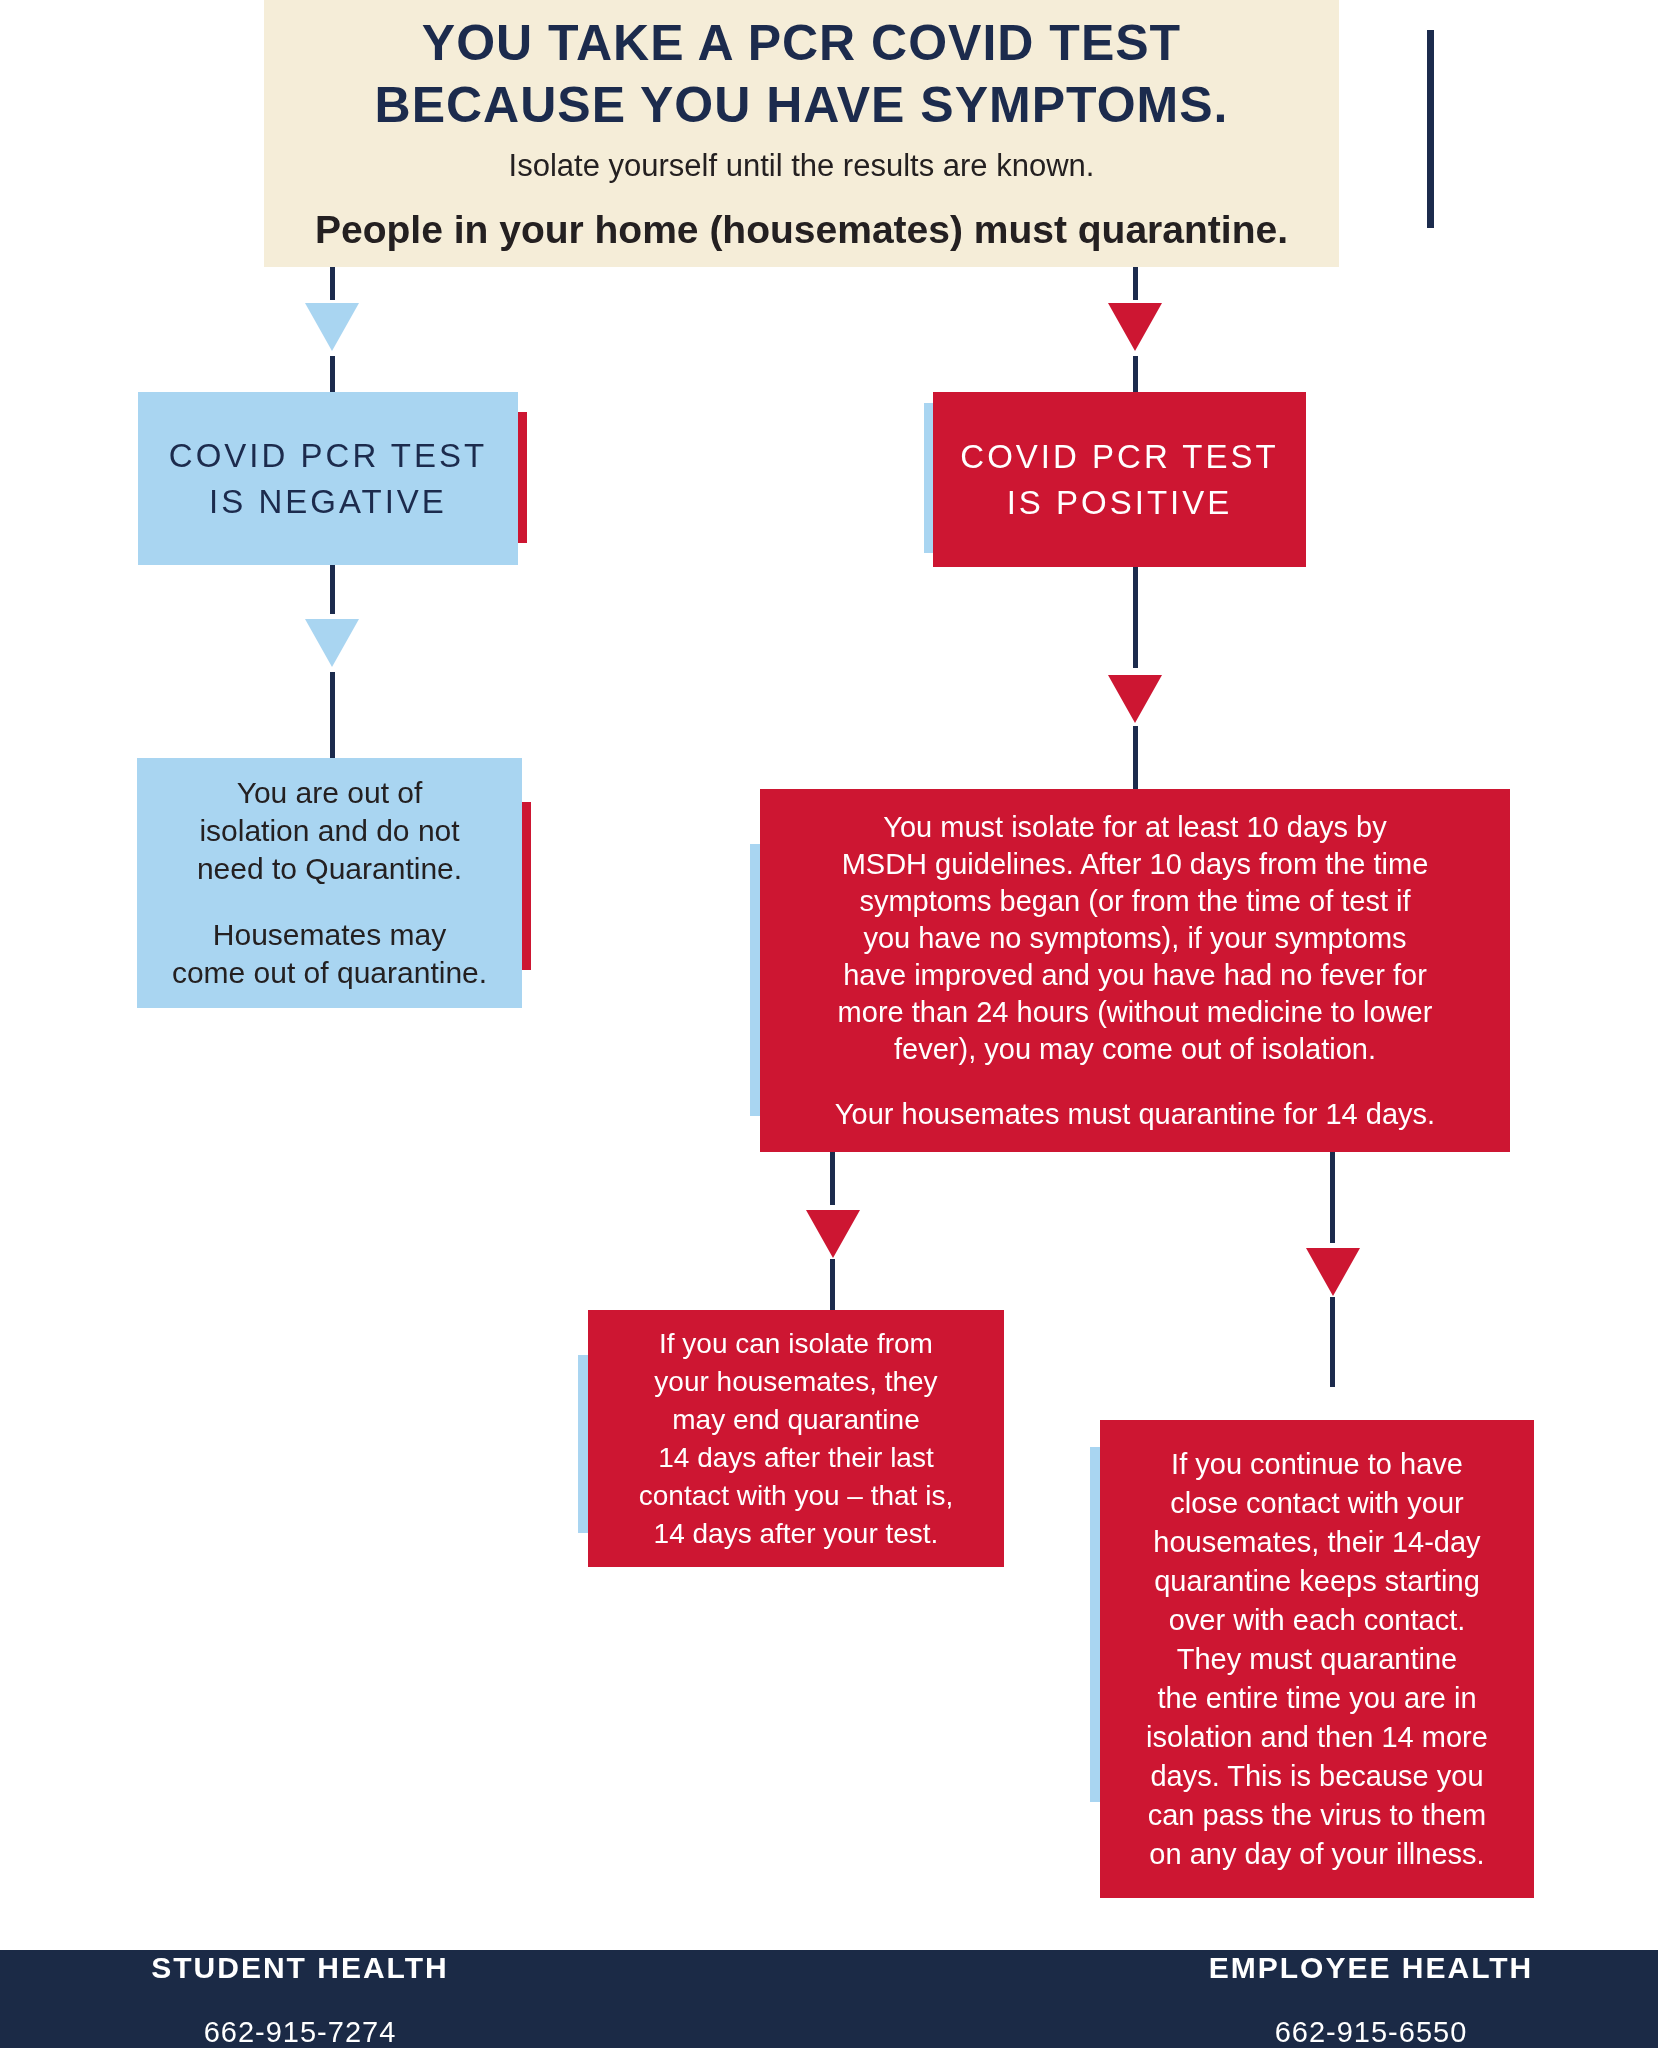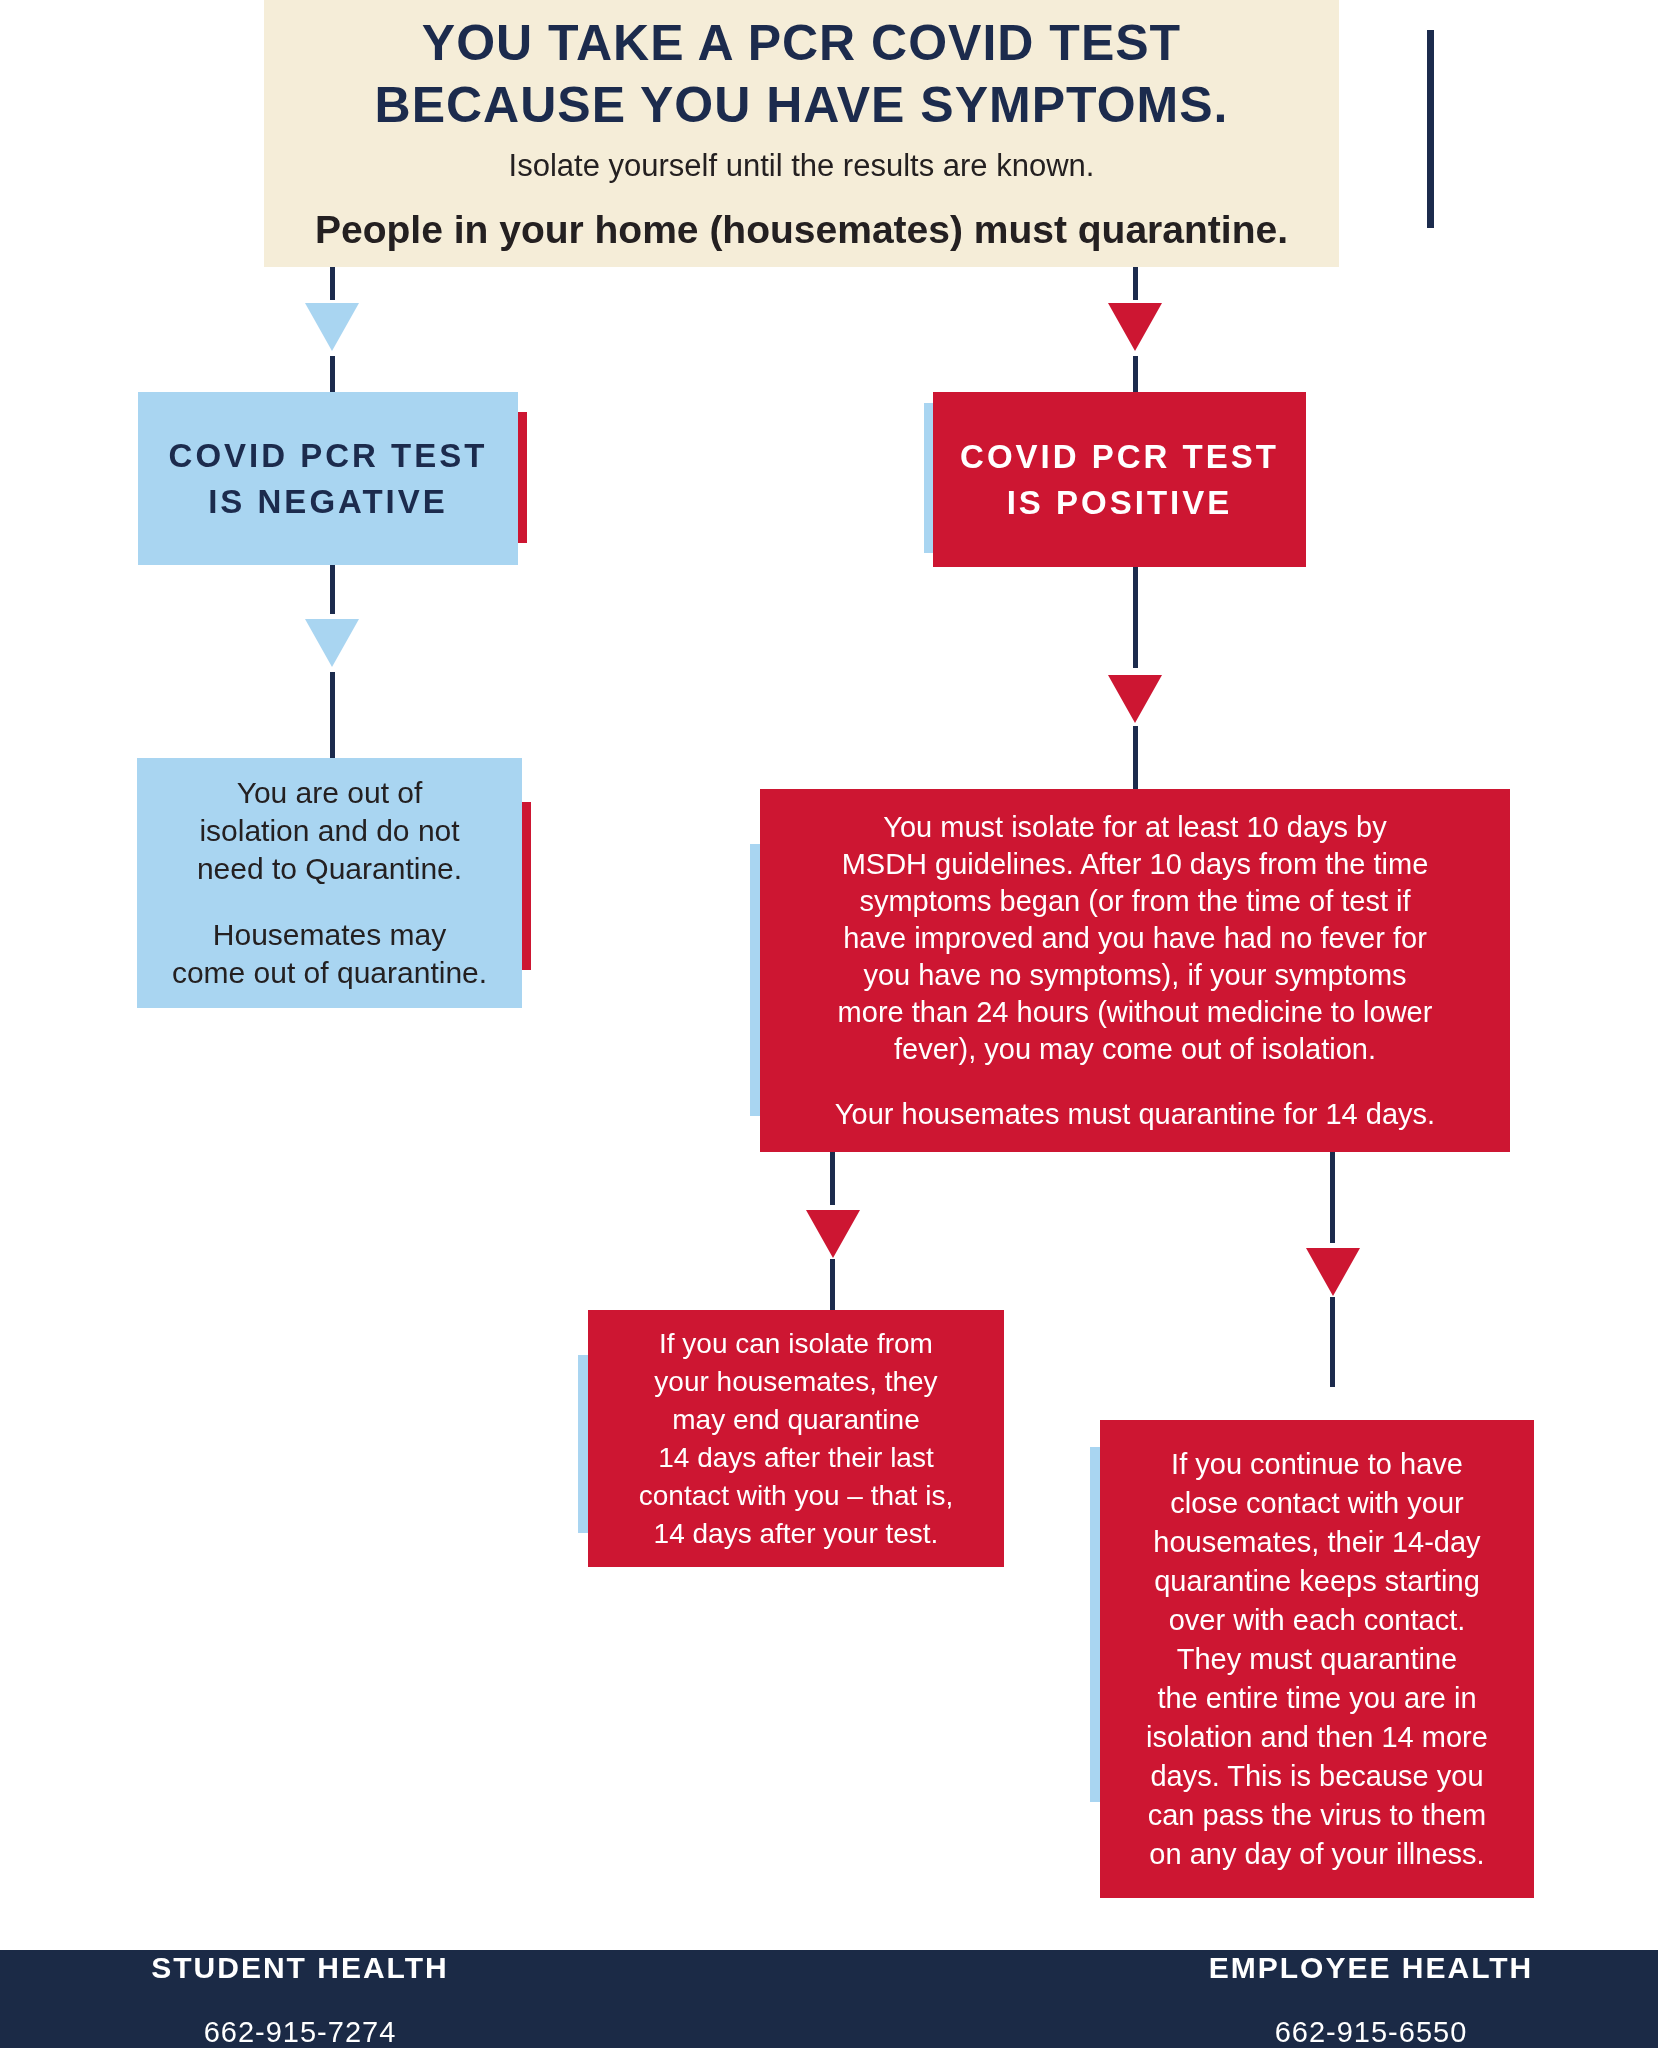--- a/index.html
+++ b/index.html
@@ -32,21 +32,21 @@
   }
   .header-title{
     font-size:50px;line-height:62px;font-weight:700;letter-spacing:1px;
     color:var(--navy);white-space:pre-line;margin:0;
   }
   .header-sub{font-size:31px;line-height:36px;color:var(--ink);margin:12px 0 0 0;}
   .header-sub-bold{font-size:39px;line-height:36px;color:var(--ink);font-weight:700;margin:28px 0 0 0;}
   
   .result-box{
     display:flex;align-items:center;justify-content:center;text-align:center;
-    font-weight:700;font-size:33px;line-height:46px;letter-spacing:3px;white-space:pre-line;
+    font-weight:400;font-size:33px;line-height:46px;letter-spacing:3px;white-space:pre-line;
   }
   .result-negative{left:138px;top:392px;width:380px;height:173px;background:var(--light-blue);color:var(--navy);}
   .result-positive{left:933px;top:392px;width:373px;height:175px;background:var(--red);color:#ffffff;}
   
   .text-box{
     display:flex;flex-direction:column;align-items:center;justify-content:center;
     text-align:center;box-sizing:border-box;
   }
   .text-box .line{white-space:nowrap;}
   .text-box .para + .para{margin-top:28px;}
@@ -125,22 +125,22 @@
         <div class="line"><span>come out of quarantine.</span></div>
       </div>
     </div>
   <div class="bar-red" style="left:522px;top:802px;width:9px;height:168px;"></div>
 
   <div class="abs text-box isolation-box">
       <div class="para">
         <div class="line"><span>You </span><span class="b">must isolate</span><span> for at least 10 days by</span></div>
         <div class="line"><span>MSDH guidelines. After 10 days from the time</span></div>
         <div class="line"><span>symptoms began (or from the time of test if</span></div>
+        <div class="line"><span>you have no symptoms), if your symptoms</span></div>
         <div class="line"><span>have improved and you have had no fever for</span></div>
-        <div class="line"><span>you have no symptoms), if your symptoms</span></div>
         <div class="line"><span>more than 24 hours (without medicine to lower</span></div>
         <div class="line"><span>fever), you may come out of isolation.</span></div>
       </div>
       <div class="para">
         <div class="line"><span>Your housemates </span><span class="b">must quarantine</span><span> for 14 days.</span></div>
       </div>
     </div>
   <div class="bar-blue" style="left:750px;top:844px;width:10px;height:272px;"></div>
 
   <div class="vline" style="left:830px;top:1152px;height:53px;"></div>

